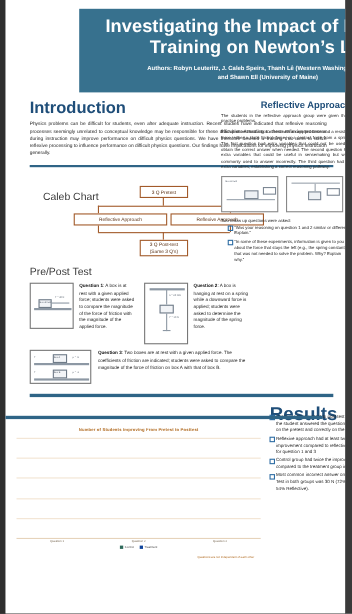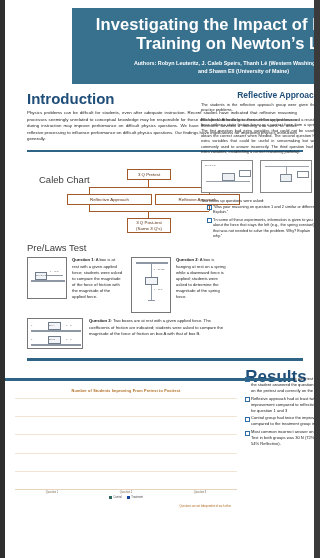--- a/index.html
+++ b/index.html
@@ -266,21 +266,21 @@
         </div>
 
         <div class="follow">Two follow up questions were asked:</div>
         <ul class="chk">
           <li>“Was your reasoning on question 1 and 2 similar or different? Explain.”</li>
           <li>“In some of these experiments, information is given to you about the force that stays the left (e.g., the spring constant) that was not needed to solve the problem. Why? Explain why.”</li>
         </ul>
       </div>
 
       <div class="prepost" style="max-width:200px">
-        <h3 class="subsec">Pre/Laws Test</h3>
+        <h3 class="subsec">Pre/Post Test</h3>
 
         <div class="qrow">
           <div class="qcell">
             <div class="qfig">
               <div class="bx" style="left:7px; top:14px; width:12px; height:8px;"></div>
               <div class="tx" style="left:8px; top:16px;">Box at rest</div>
               <div class="ln" style="left:3px; top:22px; width:34px; height:1.4px;"></div>
               <div class="ln" style="left:19px; top:17px; width:16px; height:0.8px;"></div>
               <div class="tx" style="left:22px; top:12px;">F = 40 N</div>
             </div>

